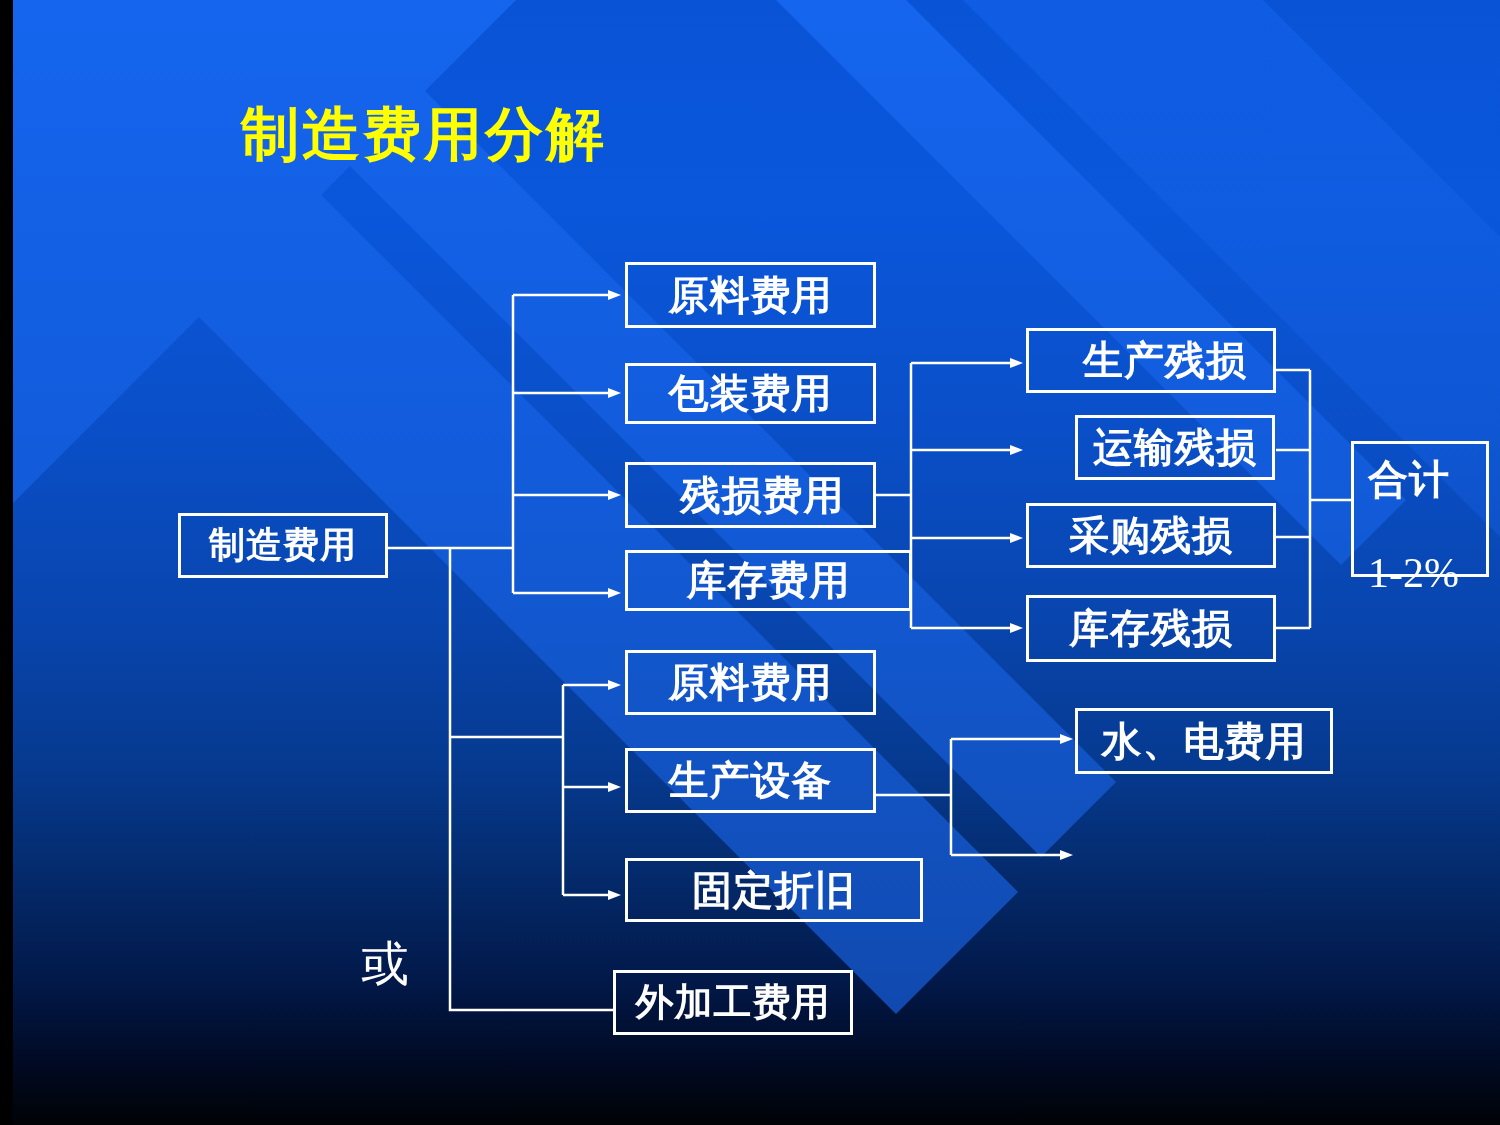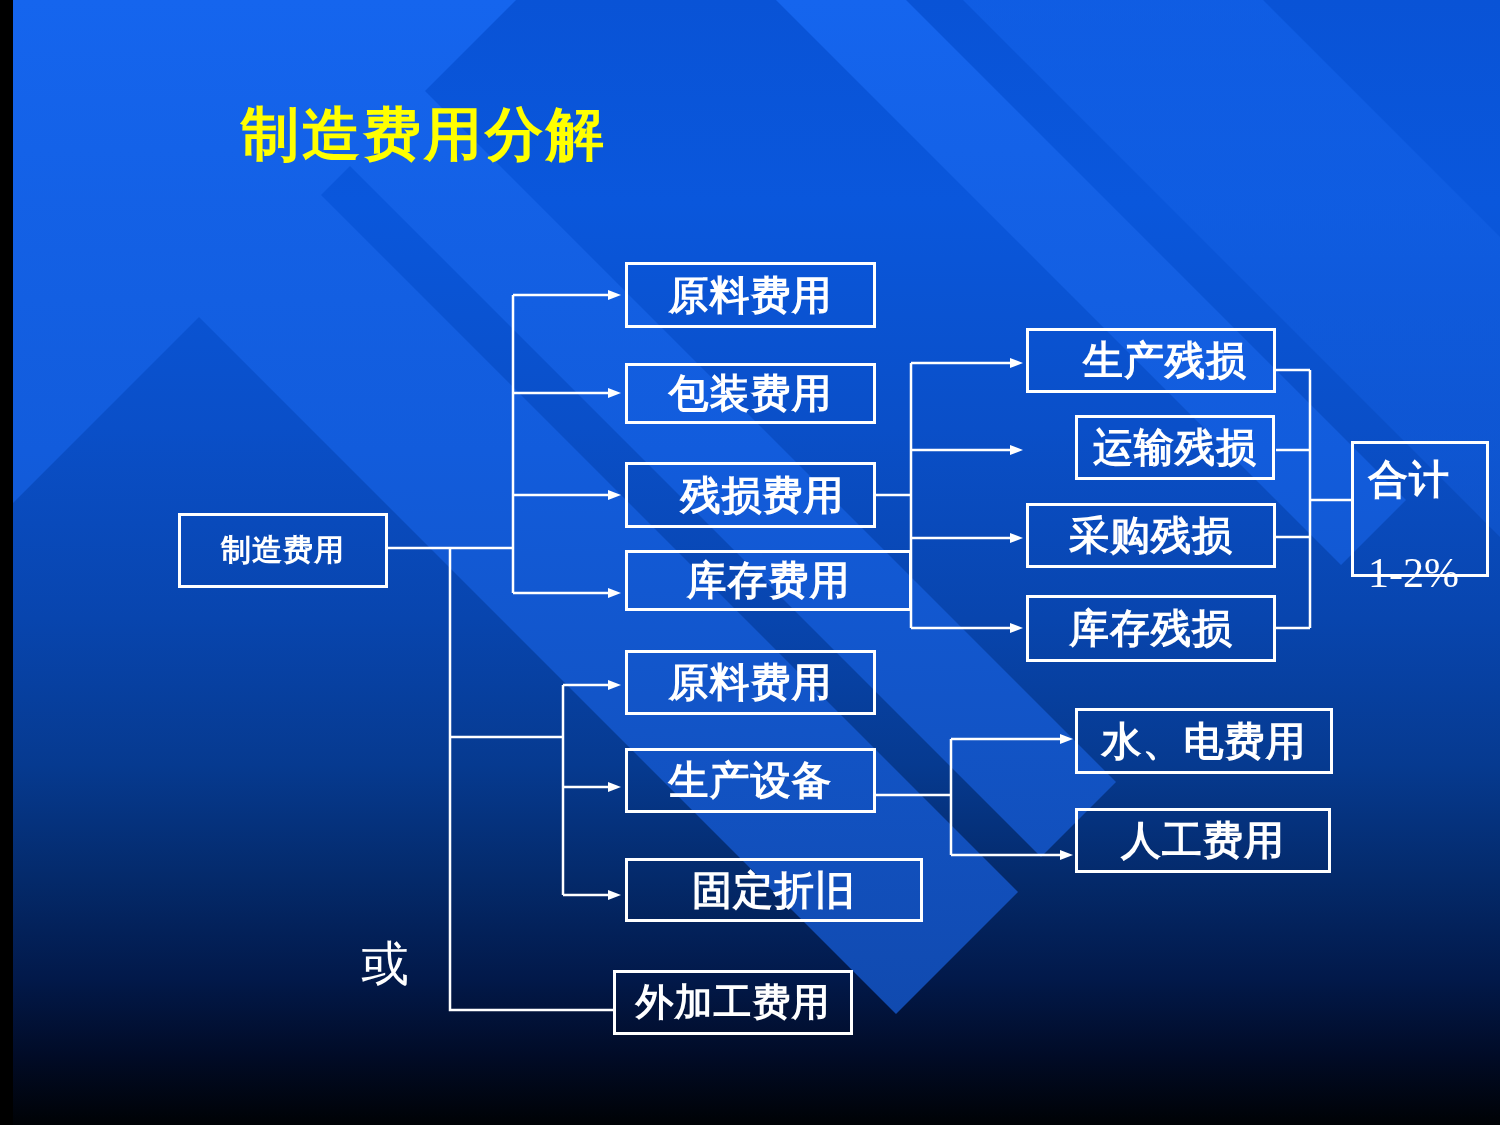--- a/index.html
+++ b/index.html
@@ -99,21 +99,21 @@
       <path d="M1297,370 V628"></path>
       <path d="M1297,500 H1338"></path>
 
       <path d="M863,795 H938"></path>
       <path d="M938,739 V855"></path>
       <path d="M938,739 H1048" marker-end="url(#arr)"></path>
       <path d="M938,855 H1048" marker-end="url(#arr)"></path>
     </g>
   </svg>
 
-  <div class="node" style="left:165px;top:513px;width:210px;height:75px;font-size:30px;justify-content:center;">
+  <div class="node" style="left:165px;top:513px;width:210px;height:65px;font-size:36px;justify-content:center;">
     <span>制造费用</span>
   </div>
 
   <div class="node" style="left:612px;top:262px;width:251px;height:66px;">
     <span>原料费用</span>
   </div>
 
   <div class="node" style="left:612px;top:363px;width:251px;height:61px;">
     <span>包装费用</span>
   </div>
@@ -155,23 +155,20 @@
   </div>
 
   <div class="node" style="left:1013px;top:595px;width:250px;height:67px;">
     <span>库存残损</span>
   </div>
 
   <div class="node" style="left:1062px;top:708px;width:258px;height:66px;">
     <span>水、电费用</span>
   </div>
 
-  <div class="node" style="left:1062px;top:808px;width:256px;height:65px;">
-    <span>人工费用</span>
-  </div>
 
   <div class="node total" style="left:1338px;top:441px;width:138px;height:136px;">
     <span class="total-label">合计</span>
     <span class="total-value">1-2%</span>
   </div>
 
   <div class="or-label">或</div>
 
 </div>
 

